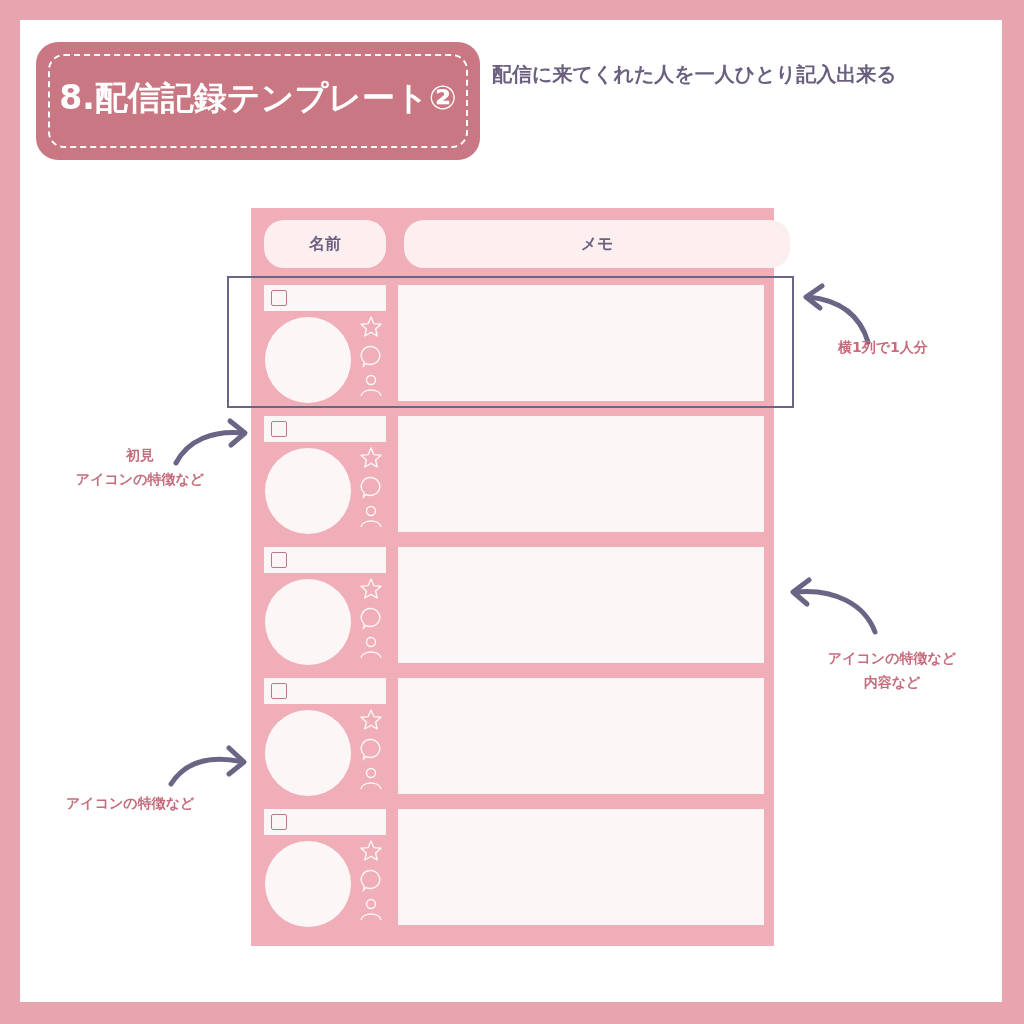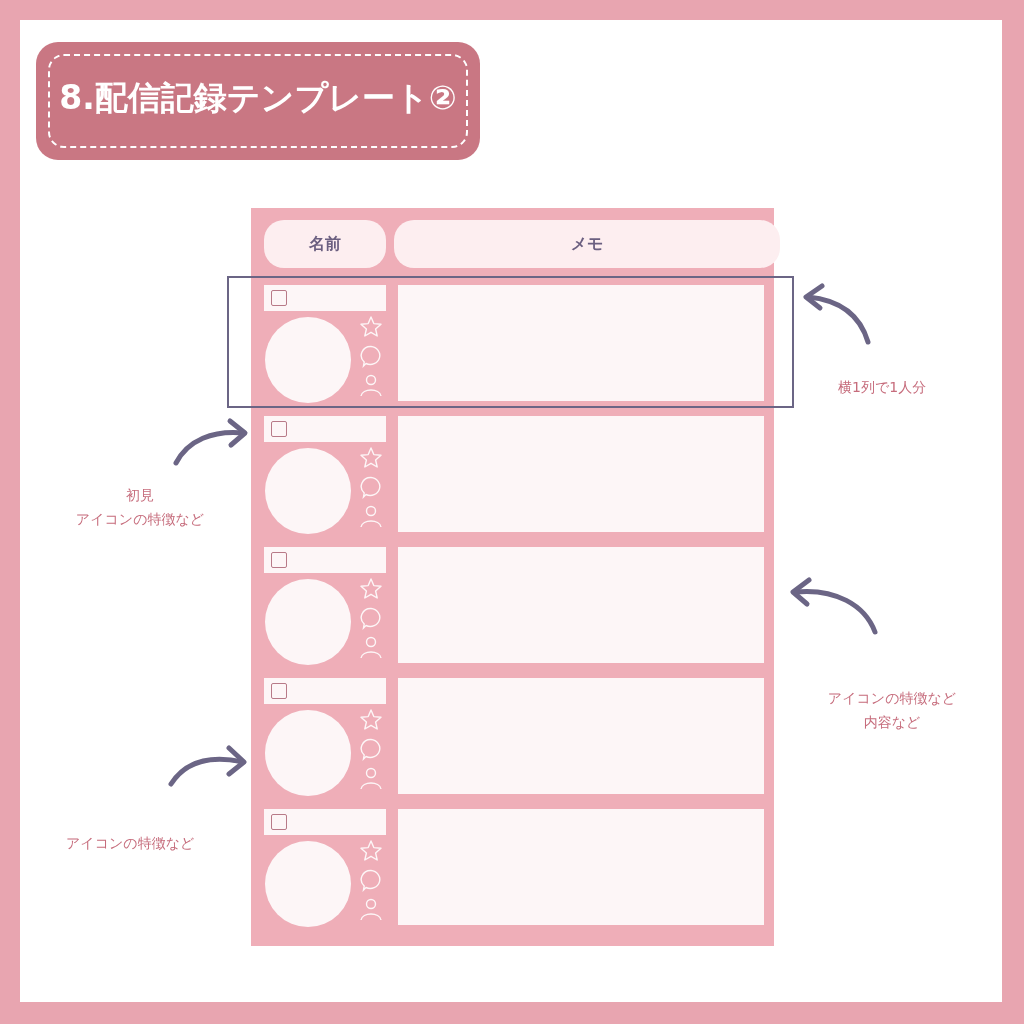--- a/index.html
+++ b/index.html
@@ -6,43 +6,44 @@
   body{width:1024px;height:1024px;position:relative;overflow:hidden;background:#e8a5b0;font-family:"DejaVu Sans","Liberation Sans",sans-serif;}
   .frame{position:absolute;left:20px;top:20px;width:982px;height:982px;background:#ffffff;}
   .title-badge{position:absolute;left:36px;top:42px;width:444px;height:118px;background:#c97783;border-radius:22px;}
   .title-badge .dash{position:absolute;left:12px;top:12px;right:12px;bottom:12px;border:2px dashed #ffffff;border-radius:16px;}
   .title-badge .title{position:absolute;left:0;right:0;top:34px;text-align:center;color:#ffffff;font-weight:bold;font-size:33px;letter-spacing:0px;}
   .desc{position:absolute;left:492px;top:62px;color:#6b5f80;font-weight:bold;font-size:20px;line-height:25px;}
   .desc div{white-space:nowrap;}
   .sheet{position:absolute;left:251px;top:208px;width:523px;height:738px;background:#efaeb8;}
   .hdr{position:absolute;top:12px;height:48px;background:#fdeef0;display:flex;align-items:center;justify-content:center;color:#6b5f80;font-weight:bold;font-size:16px;border-radius:20px;}
   .hdr.name{left:13px;width:122px;}
-  .hdr.memo{left:143px;width:386px;}
+  .hdr.memo{left:153px;width:386px;}
   .row{position:absolute;left:0;width:523px;height:131px;}
   .namebar{position:absolute;left:13px;top:0;width:122px;height:26px;background:#fdf6f7;}
   .chk{position:absolute;left:7px;top:5px;width:14px;height:14px;border:1.5px solid #b87a88;border-radius:2px;background:#fdf6f7;}
   .avatar{position:absolute;left:14px;top:32px;width:86px;height:86px;border-radius:50%;background:#fdf6f7;}
   .icons{position:absolute;left:108px;top:30px;width:26px;}
   .icons svg{display:block;margin-bottom:5px;}
   .memobox{position:absolute;left:147px;top:0;width:366px;height:116px;background:#fdf6f7;}
   .highlight{position:absolute;left:227px;top:276px;width:567px;height:132px;border:2px solid #6b6585;box-sizing:border-box;}
-  .note{position:absolute;color:#c66c7c;font-weight:normal;font-size:14px;text-align:center;line-height:24px;white-space:nowrap;margin-top:40px;}
+  .note{position:absolute;color:#c66c7c;font-weight:bold;font-size:14px;text-align:center;line-height:24px;white-space:nowrap;}
   .arrow{position:absolute;}
 </style>
 </head>
 <body>
 
 <div class="frame"></div>
 
 <div class="title-badge">
   <div class="dash"></div>
   <div class="title">8.配信記録テンプレート②</div>
 </div>
 
 <div class="desc">
+  <div>配信に来てくれた人を一人ひとり記入出来る</div>
 </div>
 
 <div class="sheet">
   <div class="hdr name">名前</div>
   <div class="hdr memo">メモ</div>
 
   <div id="rows">
       <div class="row" style="top: 77px;">
         <div class="namebar"></div>
         <div class="chk" style="left:20px;top:5px"></div>

